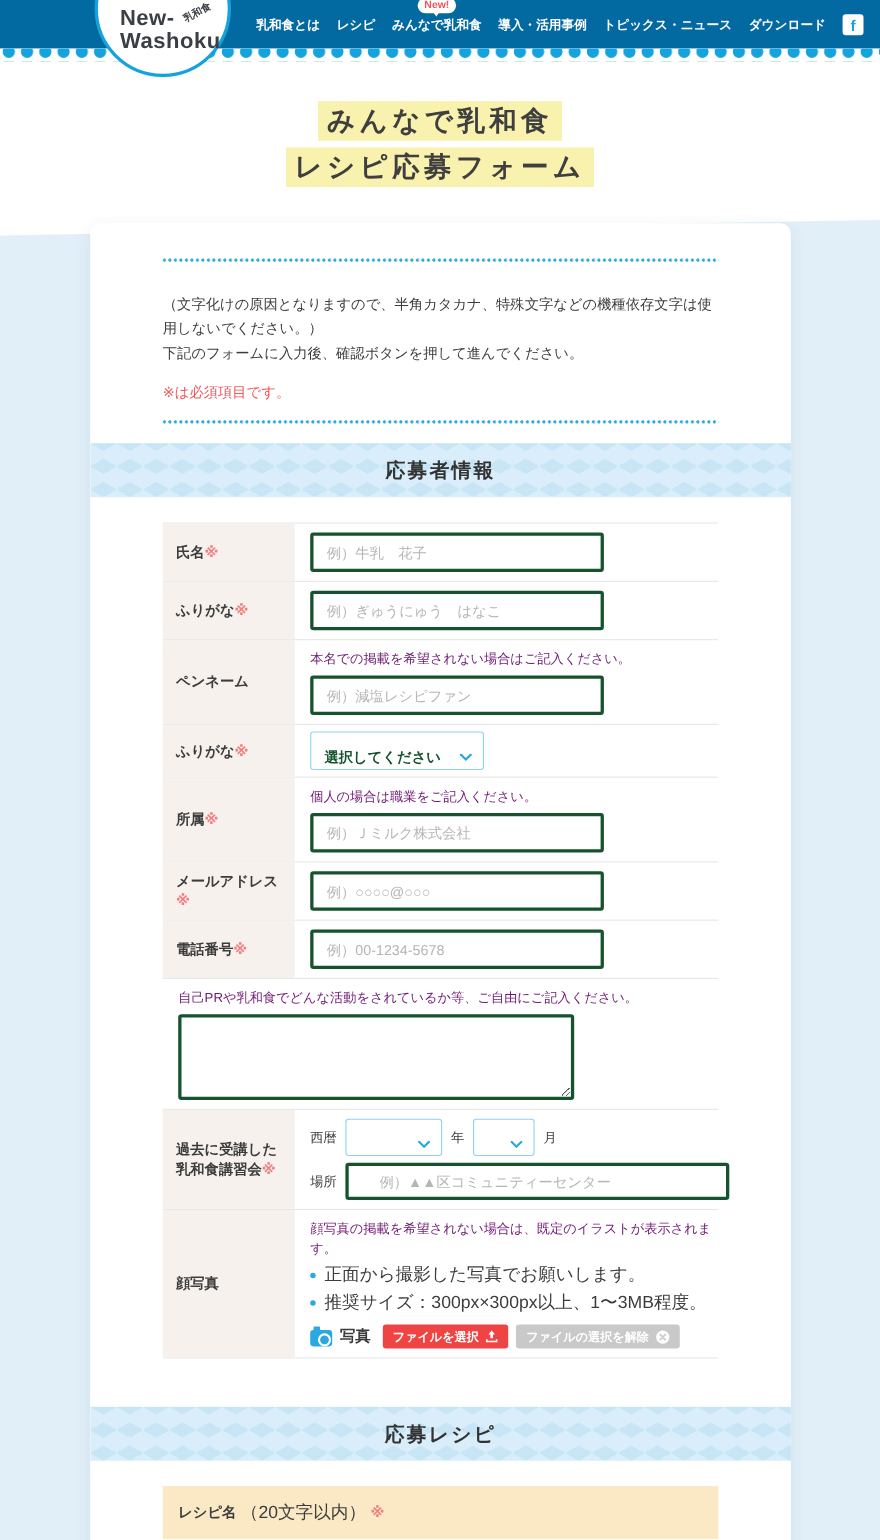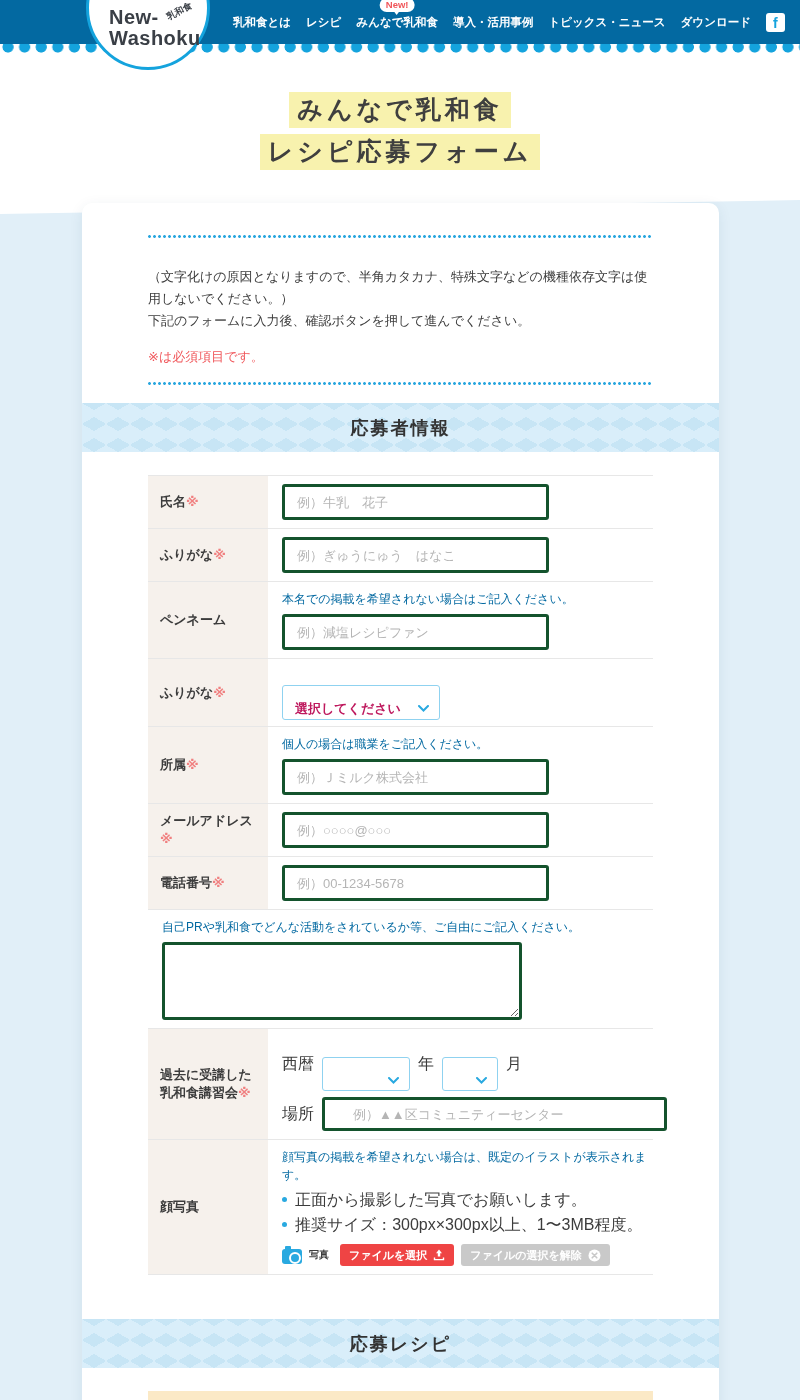--- a/index.html
+++ b/index.html
@@ -85,46 +85,46 @@
   .form-table { margin-top:23px; border-top:1px solid #e7e7e7; }
   .row { display:flex; border-bottom:1px solid #e7e7e7; }
   .cell-label {
     width:120px; flex:0 0 120px; background:#f6f1ec;
     display:flex; flex-direction:column; justify-content:center;
     padding:6px 4px 6px 12px; font-size:13px; font-weight:bold; color:#3c3c3c; line-height:18px;
   }
   .cell-body { flex:1; padding:8px 0 8px 14px; display:flex; flex-direction:column; justify-content:center; gap:6px; }
   .req { color:#f08080; font-weight:bold; }
   .sublabel { font-size:11px; font-weight:normal; }
-  .note { font-size:12px; color:#0369a1; line-height:18px; }
+  .note { font-size:12px; color:#701a75; line-height:18px; }
   input[type="text"], textarea {
     border:3px solid #14532d; border-radius:3px; font-size:13px; color:#333;
     font-family:"Liberation Sans","DejaVu Sans",sans-serif; outline:none; background:#fff;
   }
   input::placeholder, textarea::placeholder { color:#b5b5b5; }
   .inp { width:267px; height:36px; padding:0 12px; }
   .inp-place { width:361px; height:34px; padding:0 28px; }
   textarea.selfintro { width:360px; height:78px; padding:8px 10px; resize:vertical; }
   .select {
     width:158px; height:35px; border:1px solid #8fd2f0; border-radius:3px; background:#fff;
     display:flex; align-items:center; justify-content:space-between;
-    padding:12px 10px 0 12px; font-size:13px; font-weight:bold; color:#be185d; cursor:pointer;margin-top:20px;
+    padding:12px 10px 0 12px; font-size:13px; font-weight:bold; color:#14532d; cursor:pointer;
   }
   .select.small { width:88px; height:34px; font-weight:normal; }
   .select.tiny { width:56px; height:34px; font-weight:normal; }
   .inline-row { display:flex; align-items:center; gap:8px; }
-  .inline-lbl { font-size:16px; color:#3c3c3c; flex:0 0 auto; }
+  .inline-lbl { font-size:12px; color:#3c3c3c; flex:0 0 auto; }
   .bullet-line { display:flex; align-items:center; font-size:16px; line-height:19px; }
   .bullet-dot { width:5px; height:5px; border-radius:50%; background:#29a9e0; margin-right:8px; flex:0 0 auto; }
   .photo-row { display:flex; align-items:center; gap:7px; margin-top:4px; }
   .cam { width:20px; height:15px; background:#29a9e0; border-radius:3px; position:relative; margin-top:2px; flex:0 0 auto; }
   .cam::before { content:""; position:absolute; left:6.5px; top:3.5px; width:8px; height:8px;
                  border:2px solid #fff; border-radius:50%; }
   .cam::after { content:""; position:absolute; top:-3px; left:3px; width:6px; height:4px; background:#29a9e0; border-radius:1px; }
-  .photo-word { font-size:10px; font-weight:bold; margin-right:4px; }
+  .photo-word { font-size:14px; font-weight:bold; margin-right:4px; }
   .btn { height:22px; border:none; border-radius:3px; display:inline-flex; align-items:center; gap:6px;
          padding:0 9px; font-size:11px; font-weight:bold; color:#fff; cursor:pointer;
          font-family:"Liberation Sans","DejaVu Sans",sans-serif; }
   .btn-blue { background:#ef4444; }
   .btn-gray { background:#c9c9c9; }
   
   .recipe-block { margin-top:23px; }
   .r-head { height:48px; background:#fbe9c6; display:flex; align-items:center; padding-left:14px; font-size:13px; gap:4px; }
   .r-head .r-name { font-weight:bold; }
   .r-head .r-sub { font-size:16px; }

